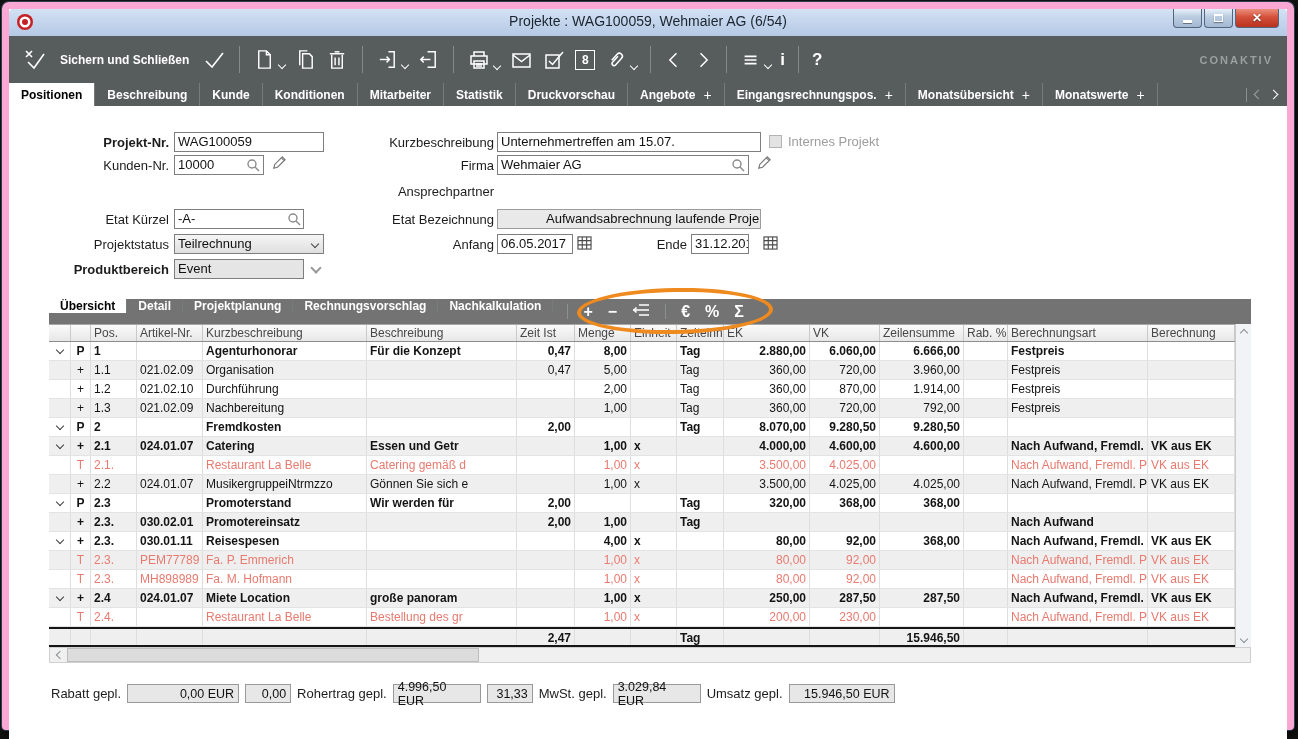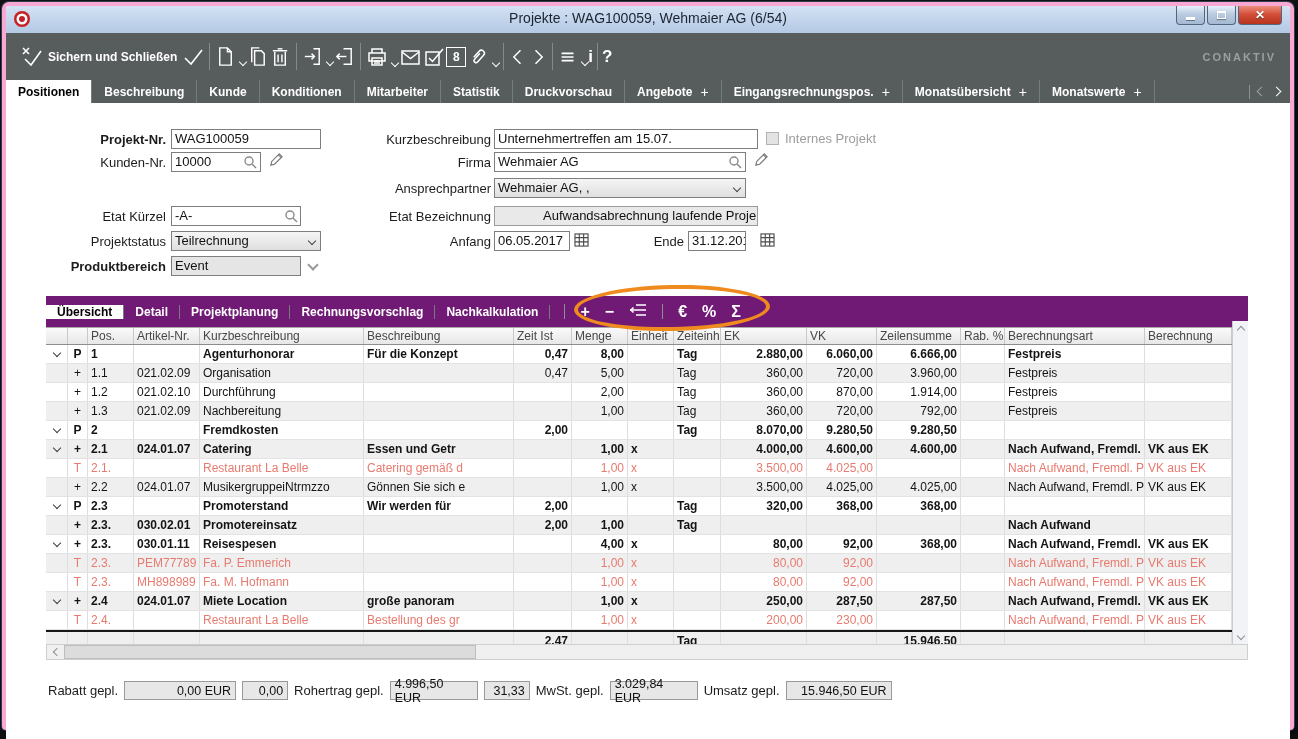--- a/index.html
+++ b/index.html
@@ -2,42 +2,42 @@
 <html><head>
 <meta charset="utf-8">
 <style>
   * { box-sizing: border-box; margin: 0; padding: 0; }
   html,body { width:1298px; height:739px; }
   body { background:#131313; position:relative; overflow:hidden;
          font-family:"Liberation Sans", sans-serif; }
 
   
   .window { position:absolute; left:2px; top:2px; width:1292px; height:728px;
-            background:#fff; border:4px solid #f9a8d4; border-radius:7px 7px 4px 4px;
+            background:#fff; border:7px solid #f9a8d4; border-radius:7px 7px 4px 4px;
             box-shadow:0 0 0 1px #2e3d52, 3px 5px 12px rgba(0,0,0,.85); }
   .titlebar { position:relative; height:27px;
               background:linear-gradient(#d3e1f3,#b4c9e5);
               border-radius:4px 4px 0 0; }
   .app-icon { position:absolute; left:8px; top:5px; width:16px; height:16px;
               border-radius:50%; background:#c32027;
               box-shadow:inset 0 0 0 2.5px #c32027, inset 0 0 0 5px #fff; }
   .title-text { position:absolute; left:0; right:0; top:4px; text-align:center;
                 font-size:14px; color:#1b2430; }
   .winbtns { position:absolute; right:8px; top:0; display:flex; gap:2px; }
   .winbtn { width:29px; height:19px; border:1px solid #54667f; border-top:none;
             border-radius:0 0 4px 4px; background:linear-gradient(#e8f0fa,#b9cbe0 45%,#a4b9d2);
             display:flex; align-items:center; justify-content:center; }
   .winbtn.close { width:44px; background:linear-gradient(#eb8f7d,#d4503a 45%,#b8321c); }
   .glyph-min { width:9px; height:3px; background:#fff; margin-top:6px; box-shadow:0 1px 0 rgba(0,0,0,.4);}
   .glyph-max { width:9px; height:8px; border:1px solid #fff; border-top:2px solid #fff; box-shadow:0 1px 1px rgba(0,0,0,.35);}
   .glyph-x { color:#fff; font-size:12px; font-weight:bold; text-shadow:0 1px 1px rgba(0,0,0,.5); line-height:1; }
 
   
   .toolbar { height:47px; background:#575c5c; display:flex; align-items:center;
-             padding:0 14px; }
+             padding:0 14px; gap:9px; }
   .tb-ico { display:flex; align-items:flex-end; color:#fff; }
   .tb-ico svg { display:block; }
   .save-label { color:#fff; font-size:12px; font-weight:bold; margin:0 4px; white-space:nowrap; }
   .tbsep { width:1px; height:27px; background:#848989; margin:0 4px; }
   .wchev { width:6px; height:6px; border-right:1.6px solid #fff; border-bottom:1.6px solid #fff;
            transform:rotate(45deg); margin:0 0 3px 3px; }
   .badge8 { width:20px; height:20px; border:1.6px solid #fff; display:flex; align-items:center;
             justify-content:center; font-size:12px; font-weight:bold; color:#fff; }
   .tb-txt { color:#fff; font-size:17px; font-weight:bold; line-height:20px; }
   .brand { margin-left:auto; color:#99a0a0; font-size:11px; font-weight:bold;
@@ -70,21 +70,21 @@
                    border-right:1.8px solid #444; border-bottom:1.8px solid #444; transform:rotate(45deg); }
   .mag { position:absolute; }
   .icon-out { position:absolute; }
   .chk { position:absolute; width:13px; height:13px; background:#e3e3e3; border:1px solid #b3b3b3; }
   .chk-lbl { position:absolute; font-size:13px; color:#9d9d9d; height:18px; line-height:18px; }
   .xchev-out { width:8px; height:8px; border-right:2px solid #9a9a9a; border-bottom:2px solid #9a9a9a;
                transform:rotate(45deg); }
 
   
   .positions { position:absolute; left:40px; top:193px; width:1202px; height:364px; }
-  .ptabs { position:relative; height:31px; background:#701a75; display:flex; align-items:center; }
+  .ptabs { position:relative; height:25px; background:#737373; display:flex; align-items:flex-start; }
   .ptab { display:flex; align-items:center; padding:0 11px; color:#fff; font-size:12px;
           font-weight:bold; border-right:1px solid #767b7b; white-space:nowrap; }
   .ptab.active { background:#fff; color:#000; }
   .picons { display:flex; align-items:center; margin-left:14px; gap:15px; }
   .picon { color:#fff; font-size:16px; font-weight:bold; line-height:25px; }
   .psep { width:1px; height:15px; background:#8b9090; }
   .annot { position:absolute; left:528px; top:-11px; width:196px; height:46px;
            border:4px solid #ee8a1e; border-radius:50%; transform:rotate(-1deg);
            pointer-events:none; z-index:6; }
 
@@ -359,24 +359,20 @@
         </svg>
     </span>
     <span class="icon-out" style="left:747px;top:50px">
       <svg width="15" height="15" viewBox="0 0 16 16" fill="none" stroke="#7a7a7a" stroke-width="1.3">
           <path d="M3 13l1-4 8-8 3 3-8 8z"></path>
           <path d="M11 2l3 3"></path>
         </svg>
     </span>
 
     <div class="lbl" style="left:350px;top:76px;width:135px">Ansprechpartner</div>
-    <div class="select" style="left:488px;top:75px;width:252px">
-      <span>Wehmaier AG, , </span>
-      <span class="schev"></span>
-    </div>
 
     <div class="lbl" style="left:350px;top:104px;width:135px">Etat Bezeichnung</div>
     <div class="field ro" style="left:488px;top:103px;width:264px">Aufwandsabrechnung laufende Projekte</div>
 
     <div class="lbl" style="left:400px;top:129px;width:85px">Anfang</div>
     <div class="field" style="left:488px;top:128px;width:76px">06.05.2017</div>
     <span class="icon-out" style="left:568px;top:130px">
       <svg width="15" height="14" viewBox="0 0 16 15" fill="none" stroke="#4a4a4a" stroke-width="1.2">
           <rect x="1" y="1" width="14" height="13"></rect>
           <path d="M1 5h14M5.6 1v13M10.3 1v13M1 9.5h14"></path>

